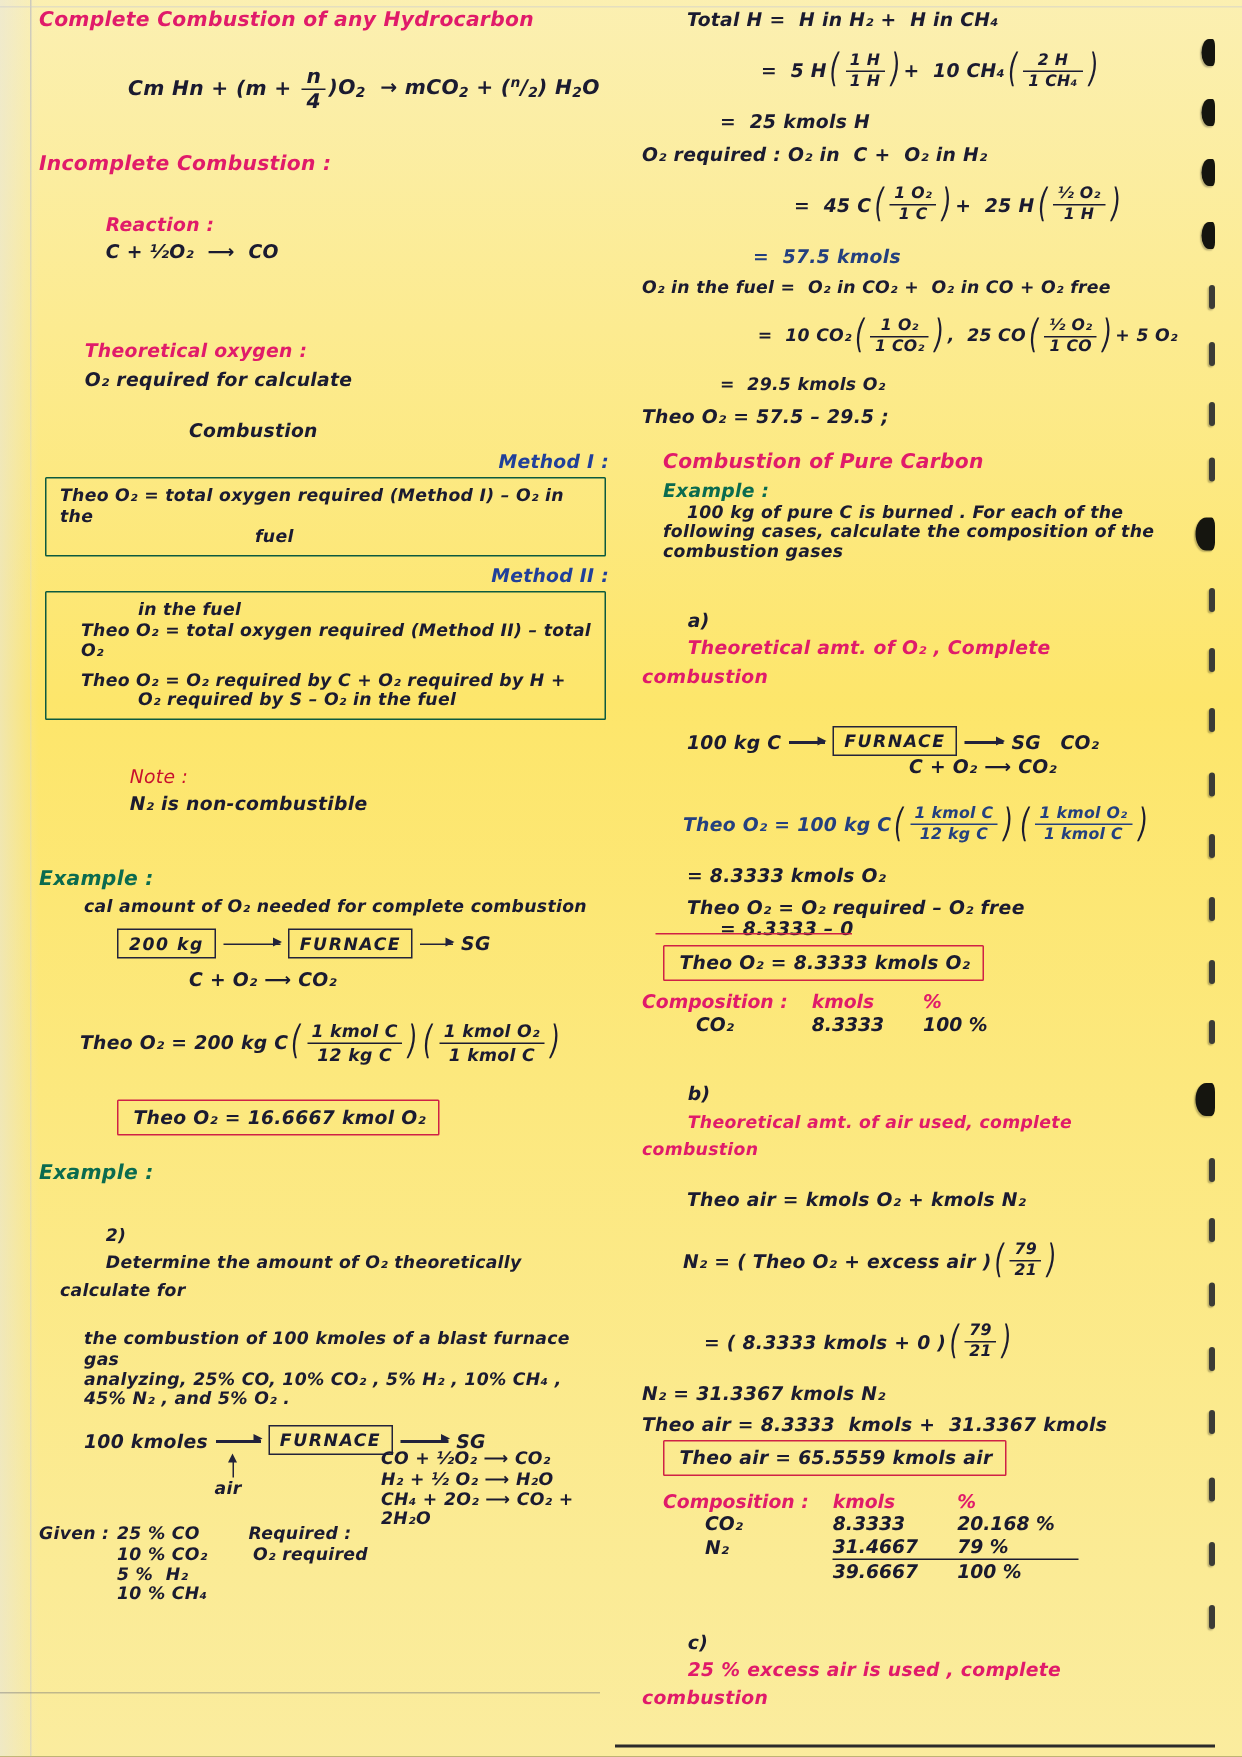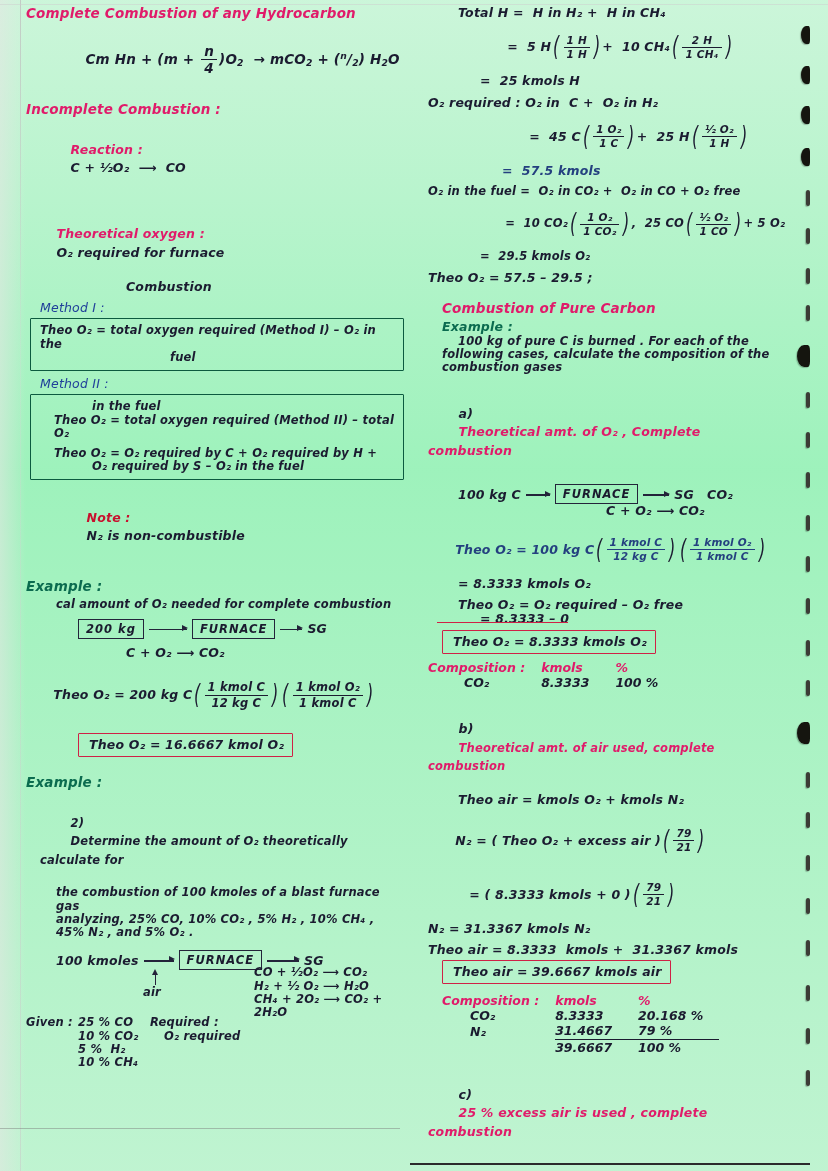--- a/index.html
+++ b/index.html
@@ -1,20 +1,20 @@
 <!DOCTYPE html>
 <html><head>
 <meta charset="utf-8">
 <title>Combustion Notes</title>
 <style>
   html,body{margin:0;padding:0;background:#888;}
   .page{
     position:relative;
     width:828px;height:1171px;
-    background:#86efac;
+    background:#fde047;
     overflow:hidden;
     font-family:"DejaVu Sans", sans-serif;
     color:#1a1a2e;
     box-sizing:border-box;
   }
   
   .paper-tint{
     position:absolute;inset:0;
     background:
       linear-gradient(to right, rgba(230,230,228,.55) 0px, rgba(255,255,255,0) 26px),
@@ -59,22 +59,22 @@
 
   
   .hw{
     font-family:"DejaVu Sans", sans-serif;
     font-style:italic;
     font-weight:600;
     letter-spacing:.2px;
   }
   .h-pink{color:#e01b6a;font-weight:bold;}
   .h-green{color:#0b6b4f;font-weight:bold;}
-  .h-blue{color:#21409a;font-weight:normal;}
-  .h-red{color:#c8102e;font-weight:bold;}
+  .h-blue{color:#21409a;font-weight:bold;text-align:right;}
+  .h-red{color:#c8102e;font-weight:normal;}
   .ink{color:#1b1b30;}
   .ink-blue{color:#24407f;}
 
   .line{
     display:block;
     line-height:1.15;
     white-space:pre-wrap;
   }
   .s10{font-size:10.5px;}
   .s11{font-size:11.5px;}
@@ -238,21 +238,21 @@
 
     <div class="gap2"></div>
     <div class="line indent1">
       <span class="hw h-pink s12">Reaction :</span>
       <span class="hw ink s12">C + ½O₂  ⟶  CO</span>
     </div>
 
     <div class="gap4"></div>
     <div class="line">
       <span class="hw h-pink s12">Theoretical oxygen :</span>
-      <span class="hw ink s12">O₂ required for furnace</span>
+      <span class="hw ink s12">O₂ required for calculate</span>
     </div>
     <div class="line indent5 hw ink s12">Combustion</div>
 
     <div class="gap3"></div>
     <span class="hw h-blue s12 line indent1">Method I :</span>
 
     <div class="box-green">
       <span class="hw ink s11 line">Theo O₂ = total oxygen required (Method I) – O₂ in the</span>
       <span class="hw ink s11 line indent6">fuel</span>
     </div>
@@ -368,21 +368,21 @@
     <div style="display:flex;gap:0px;">
       <div style="width:96px;">
         <span class="hw ink s11 line">Given :</span>
       </div>
       <div style="width:72px;margin-left:-44px;">
         <span class="hw ink s11 line">25 % CO</span>
         <span class="hw ink s11 line">10 % CO₂</span>
         <span class="hw ink s11 line">5 %  H₂</span>
         <span class="hw ink s11 line">10 % CH₄</span>
       </div>
-      <div style="width:100px;">
+      <div style="width:100px;text-align:center;">
         <span class="hw ink s11 line">Required :</span>
         <span class="hw ink s11 line indent1">O₂ required</span>
       </div>
     </div>
 
     <div class="gap4"></div>
 
   </div>
 
   <div class="col right">
@@ -575,21 +575,21 @@
         <span class="paren">)</span>
       </span>
     </div>
 
     <span class="hw ink s12 line">N₂ = 31.3367 kmols N₂</span>
 
     <div class="gap3"></div>
     <span class="hw ink s12 line">Theo air = 8.3333  kmols +  31.3367 kmols</span>
 
     <div class="indent1">
-      <span class="box-red hw ink s12">Theo air = 39.6667  kmols air</span>
+      <span class="box-red hw ink s12">Theo air = 65.5559  kmols air</span>
     </div>
 
     <div class="gap3"></div>
     <table class="comp-tbl" style="margin-left:14px;">
       <tbody>
           <tr class="hdr-pink">
         <td>Composition :</td>
         <td class="c2">kmols</td>
         <td>%</td>
       </tr>

